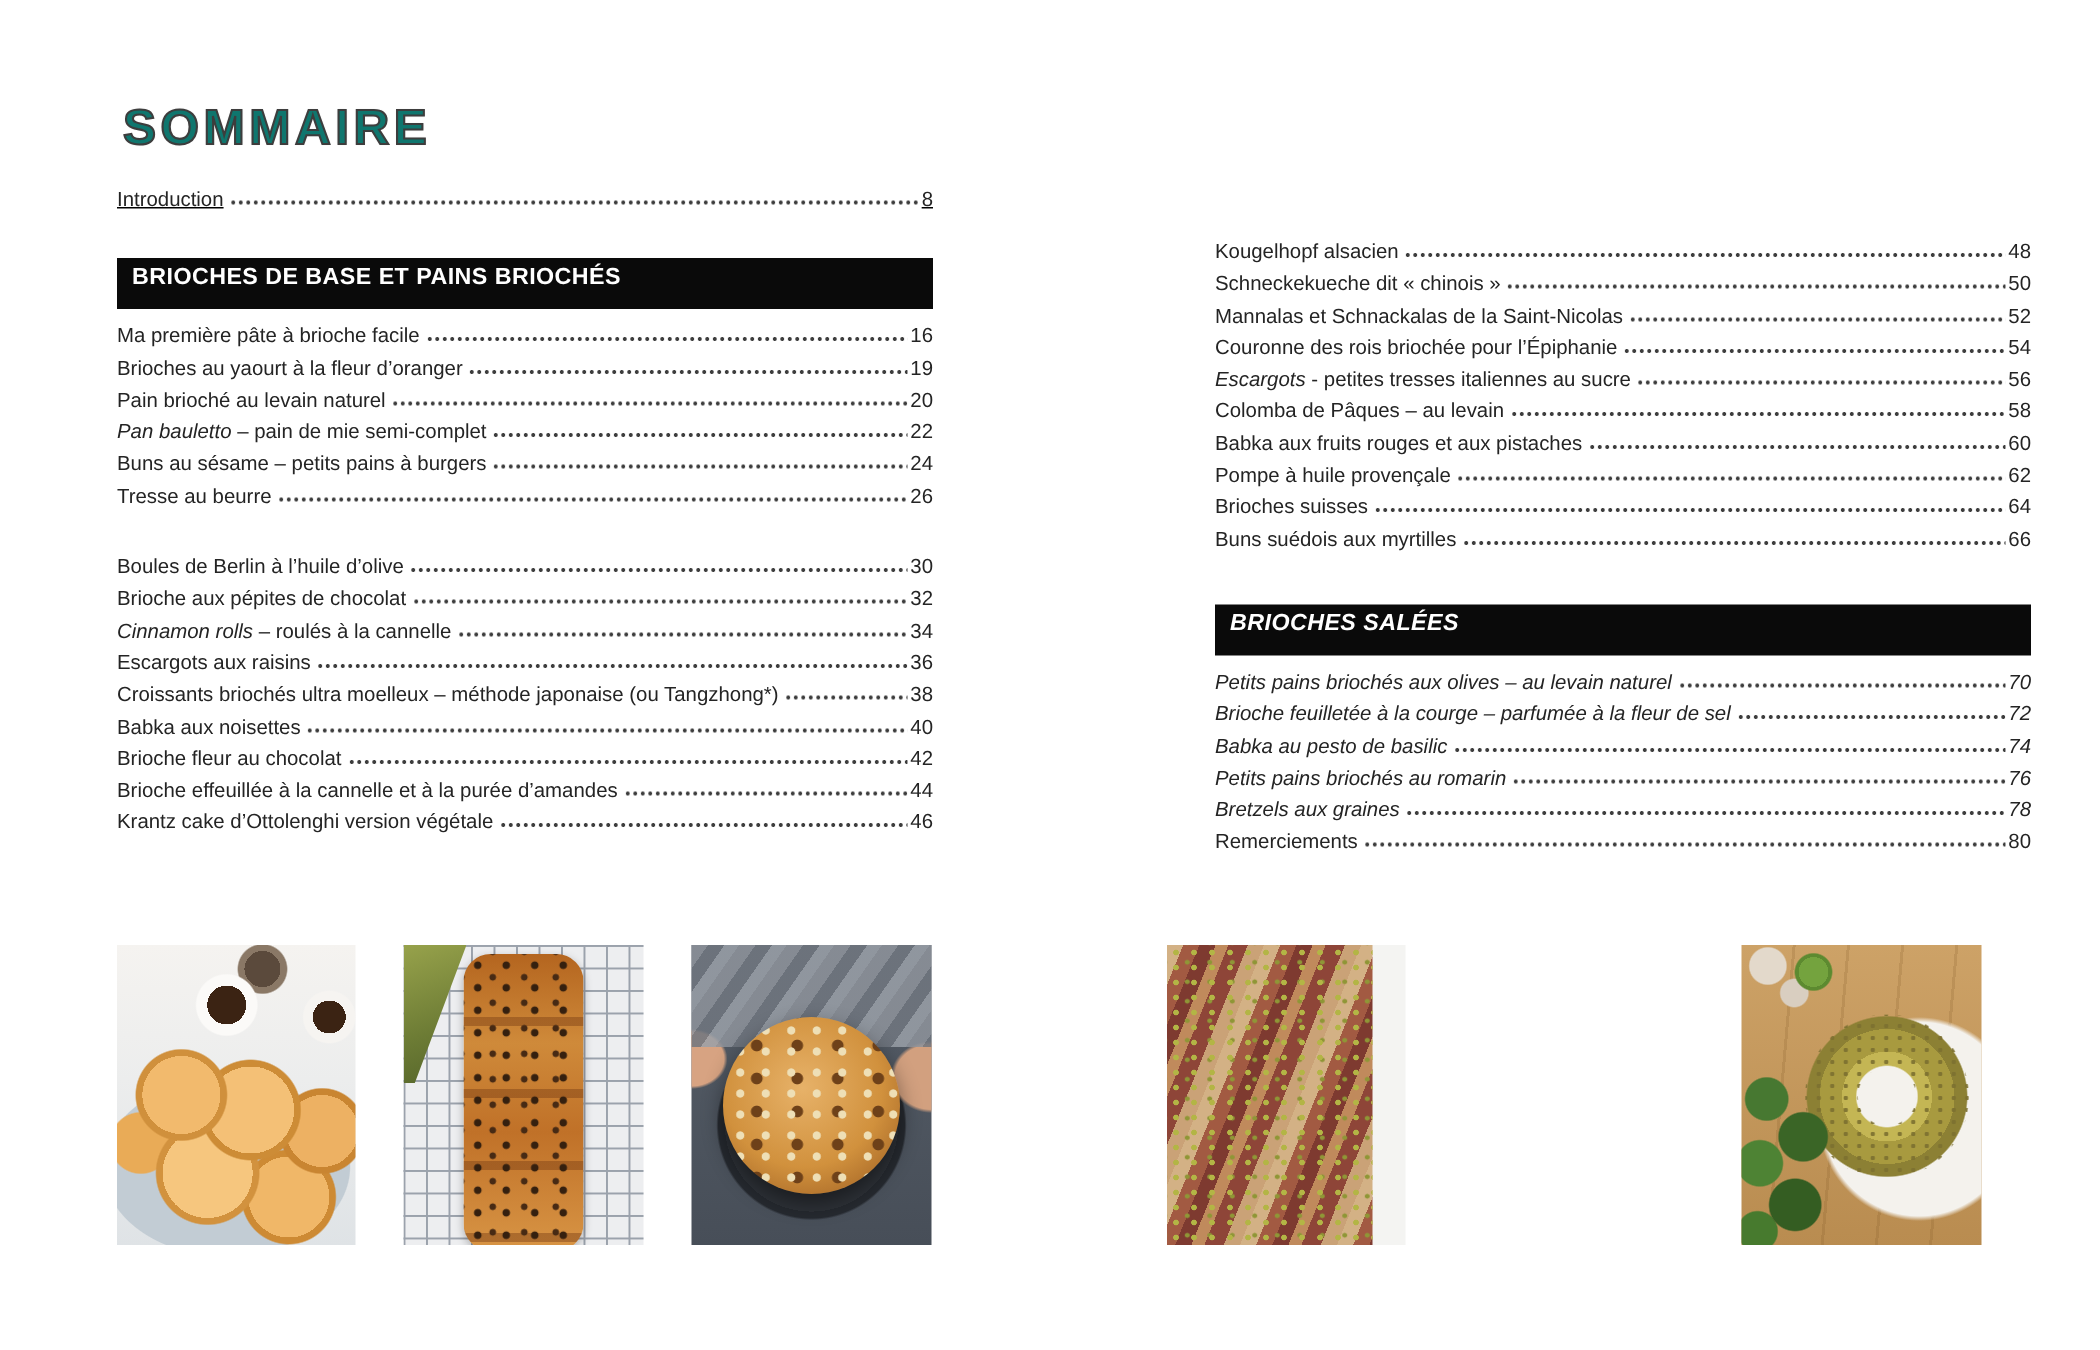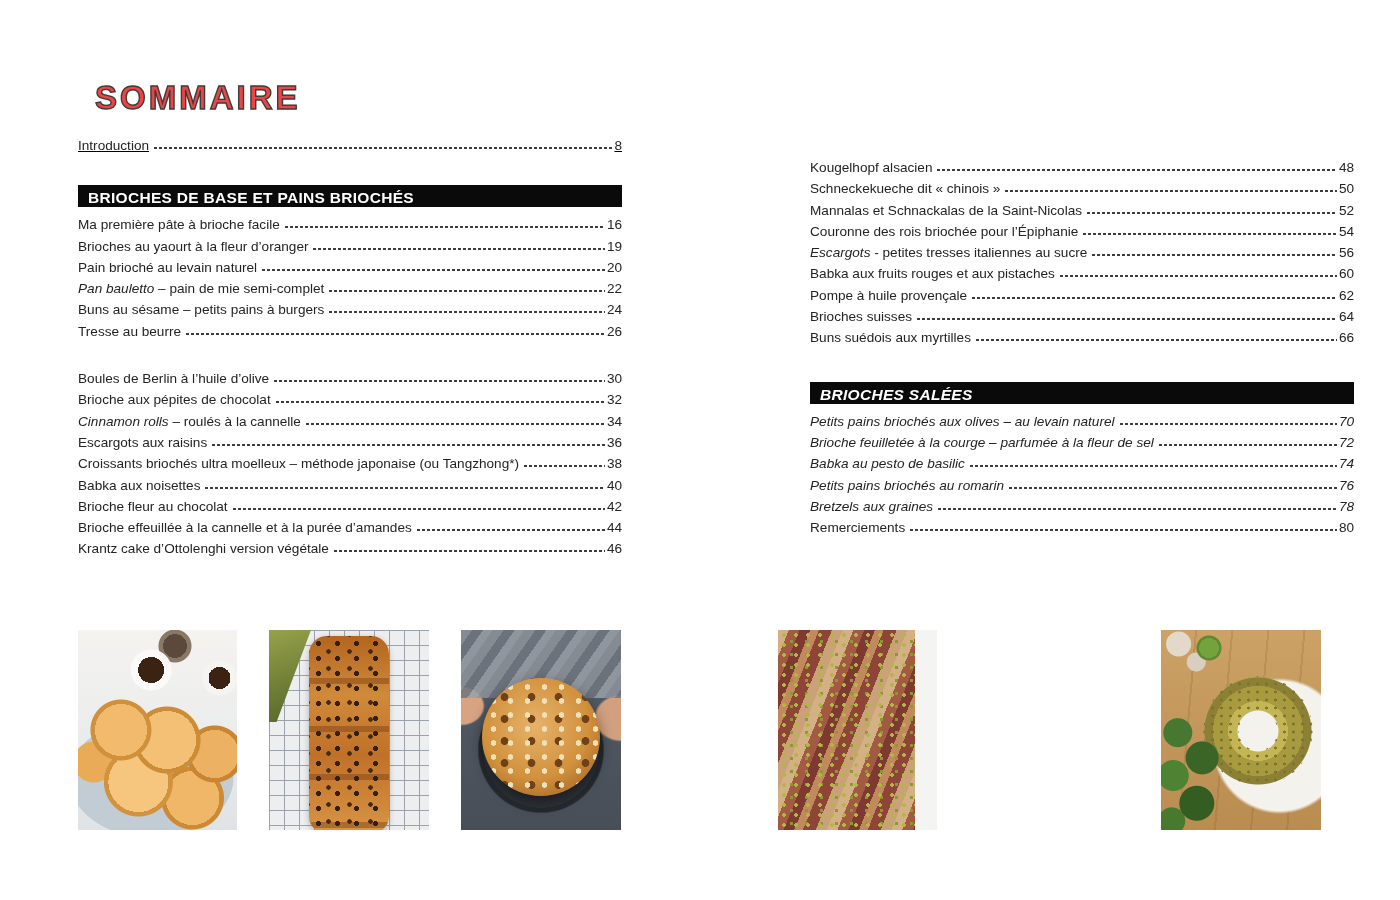--- a/index.html
+++ b/index.html
@@ -8,30 +8,30 @@
     background:#ffffff;
     font-family:"Liberation Sans", sans-serif;
     -webkit-font-smoothing:antialiased;
   }
   
   .col{position:absolute;width:544px;}
   #col-left{left:78px;top:62px;}
   #col-right{left:810px;top:160px;}
 
   h1#page-title{
-    margin:17px;font-size:33px;line-height:38px;font-weight:bold;
-    letter-spacing:3px;color:#ef4444;
+    margin:4px;font-size:33px;line-height:38px;font-weight:bold;
+    letter-spacing:3px;color:#0f766e;
     -webkit-text-stroke:1.4px #3d3d3d;
     text-shadow:0 0 1px rgba(60,60,60,.8);
   }
   .intro-wrap{margin-top:21px;text-decoration:underline;}
   .section{margin-top:0;}
   .section .bar{
     background:#0a0a0a;color:#ffffff;font-weight:bold;
-    font-size:15.5px;line-height:26px;height:22px;
+    font-size:15.5px;line-height:26px;height:34px;
     padding-left:10px;letter-spacing:.3px;
     margin:0 0 10px 0;
   }
   .sec-gap{margin-top:26px;}
   .sec-gap-right{margin-top:30px;font-style:italic;}
   .closing-wrap{}
 
   
   .toc-row{
     display:flex;align-items:baseline;height:21.3px;
@@ -288,20 +288,25 @@
           <span class="lbl">Couronne des rois briochée pour l’Épiphanie</span>
           <span class="dots"></span>
           <span class="pg">54</span>
         </div>
         <div class="toc-row">
           <span class="lbl"><i>Escargots</i> - petites tresses italiennes au sucre</span>
           <span class="dots"></span>
           <span class="pg">56</span>
         </div>
         <div class="toc-row">
+          <span class="lbl">Colomba de Pâques – au levain</span>
+          <span class="dots"></span>
+          <span class="pg">58</span>
+        </div>
+        <div class="toc-row">
           <span class="lbl">Babka aux fruits rouges et aux pistaches</span>
           <span class="dots"></span>
           <span class="pg">60</span>
         </div>
         <div class="toc-row">
           <span class="lbl">Pompe à huile provençale</span>
           <span class="dots"></span>
           <span class="pg">62</span>
         </div>
         <div class="toc-row">

